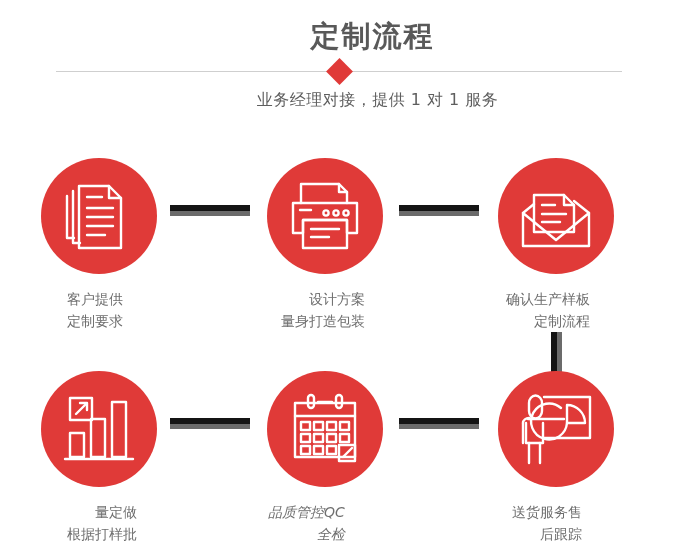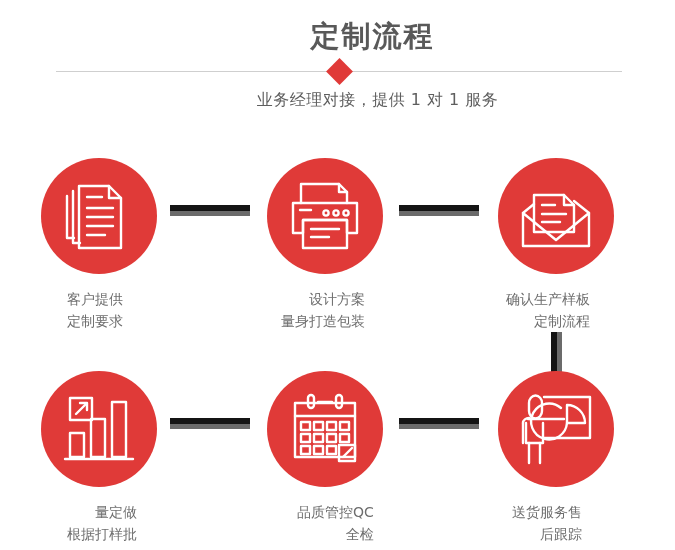--- a/index.html
+++ b/index.html
@@ -276,21 +276,21 @@
           <rect x="60" y="63" width="9" height="8"></rect>
           <rect x="73" y="63" width="9" height="8"></rect>
           <rect x="34" y="75" width="9" height="8"></rect>
           <rect x="47" y="75" width="9" height="8"></rect>
           <rect x="60" y="75" width="9" height="8"></rect>
           <path d="M72 74 L88 74 L88 90 L72 90 Z"></path>
           <path d="M76 86 L85 77"></path>
         </g>
       </svg>
     </div>
-    <div class="step-label" style="left:30px; top:130px;">
+    <div class="step-label" style="left:1px; top:130px;font-style:italic;">
       <span>品质管控QC</span>
       <span>全检</span>
     </div>
   </div>
 
   <div class="step" style="left:498px; top:371px;">
     <div class="circle">
       <svg viewBox="0 0 116 116">
         <g fill="none" stroke="#ffffff" stroke-width="2.4" stroke-linejoin="round" stroke-linecap="round">
           <path d="M46 26 L92 26 L92 67 L46 67"></path>

